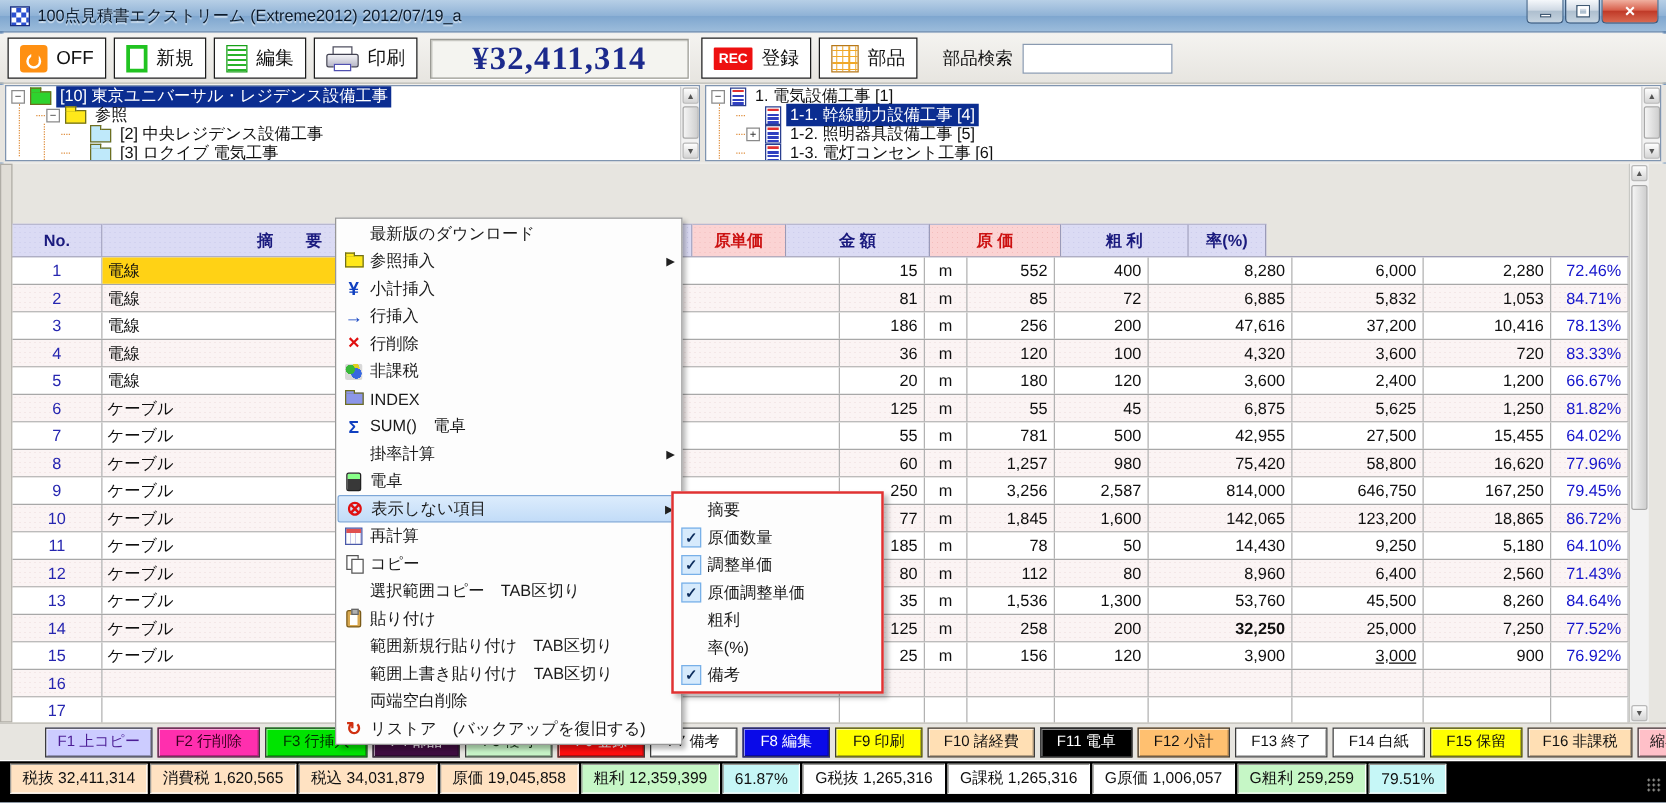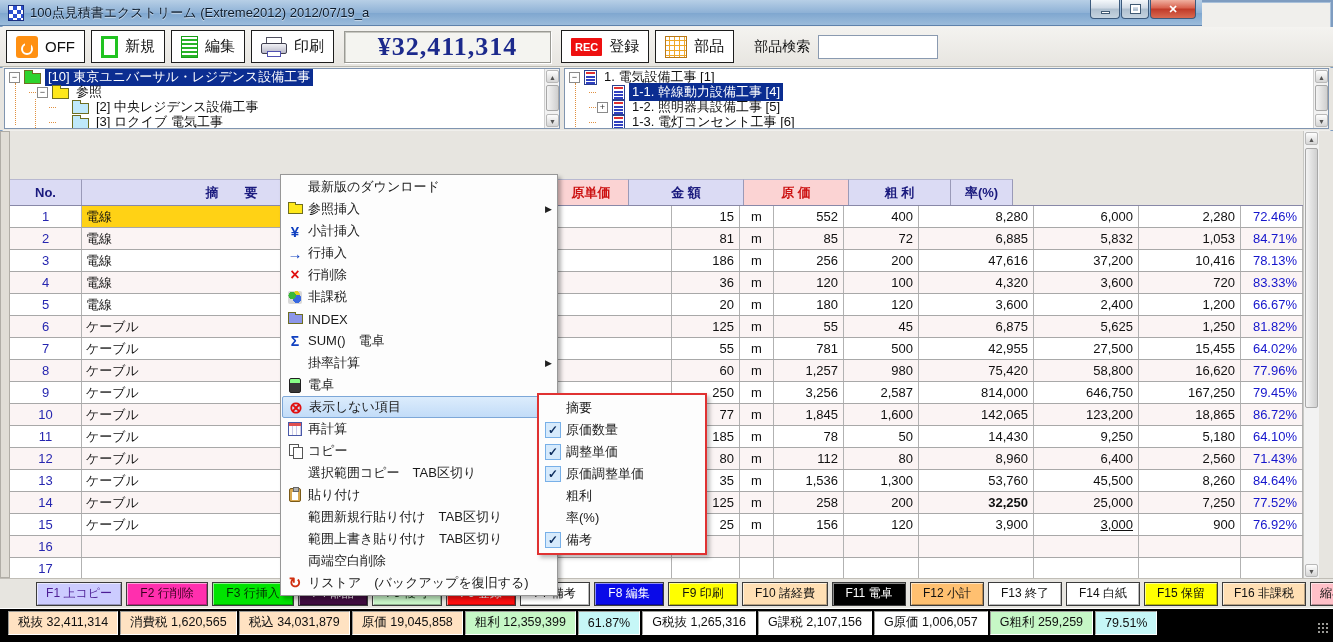--- a/index.html
+++ b/index.html
@@ -2,21 +2,21 @@
 <html><head>
 <meta charset="utf-8">
 <style>
   * { box-sizing: border-box; margin: 0; padding: 0; }
   html,body { width:1333px; height:642px; overflow:hidden; }
   body { font-family: "Liberation Sans", sans-serif; background:#c8d4e4; }
   .window { position:relative; width:1333px; height:642px; background:#f0efec;
             box-shadow: inset 0 0 0 2px #7e9cc0, inset 0 0 0 3px #a8c0da; }
 
   
-  .titlebar { position:absolute; left:0; top:0; width:1202px; height:26px;
+  .titlebar { position:absolute; left:0; top:0; width:1333px; height:26px;
     background:linear-gradient(#b7cfe6 0%, #8fb2d6 50%, #7ea6cf 51%, #9cbcdb 100%);
     display:flex; align-items:center; padding:0 6px; border-bottom:1px solid #5f82ab; }
   .app-icon { width:16px; height:16px; margin:0 6px 0 2px;
     background:conic-gradient(#2b4fd0 25%, #ffffff 0 50%, #2b4fd0 0 75%, #ffffff 0);
     background-size:8px 8px; border:1px solid #1b2f80; }
   .title-text { font-size:13px; color:#0c1a2a; text-shadow:0 1px 1px rgba(255,255,255,.7); }
   .winbtns { position:absolute; right:6px; top:0; display:flex; }
   .winbtn { height:19px; border:1px solid #3c5a7c; border-top:none; display:flex;
     align-items:center; justify-content:center; border-radius:0 0 4px 4px; margin-left:1px;
     background:linear-gradient(#f5f8fb, #cfd9e4 45%, #aebfcf 50%, #c6d4e0);
@@ -116,21 +116,21 @@
   .gcell.c-left { justify-content:flex-start; padding:0 4px; }
   .gcell.c-right { justify-content:flex-end; padding:0 5px; }
   .gcell.c-center { justify-content:center; }
   .gcell.c-no { color:#2626b0; }
   .gcell.c-rate { color:#1515cc; }
   .gcell.sel-yellow { background:#ffd215; }
   .grid-sb { width:16px; background:#f2f2f2; border-left:1px solid #c8c8c4; position:relative; }
   .filler { flex:1; background:#e7e5e0; }
 
   
-  .menu { position:absolute; left:280px; top:174px; width:278px; background:#fdfdfd;
+  .menu { position:absolute; left:268px; top:174px; width:278px; background:#fdfdfd;
     border:1px solid #979797; box-shadow:3px 3px 4px rgba(0,0,0,.3); z-index:10; padding:1px; }
   .mitem { display:flex; align-items:center; height:22px; font-size:13px; color:#1a1a1a;
     position:relative; padding-right:14px; }
   .mitem .micon { width:26px; flex:none; display:flex; align-items:center; justify-content:center;
     font-weight:bold; }
   .mitem .marrow { position:absolute; right:4px; font-size:9px; color:#202020; }
   .mitem.hl { background:linear-gradient(#dcecfc,#c2dcf8); border:1px solid #7da7d8;
     border-radius:2px; height:22px; }
   .i-yen { color:#1040c0; font-size:15px; }
   .i-arrow { color:#1040c0; font-size:15px; }
@@ -604,21 +604,21 @@
     </div>
 
   <div class="statusbar" id="statusbar">
   <div class="seg" style="background: rgb(255, 226, 194);">税抜 32,411,314</div>
       <div class="seg" style="background: rgb(255, 226, 194);">消費税 1,620,565</div>
       <div class="seg" style="background: rgb(255, 226, 194);">税込 34,031,879</div>
       <div class="seg" style="background: rgb(255, 226, 194);">原価 19,045,858</div>
       <div class="seg" style="background: rgb(198, 247, 198);">粗利 12,359,399</div>
       <div class="seg" style="background: rgb(198, 247, 247);">61.87%</div>
       <div class="seg" style="background: rgb(255, 255, 255);">G税抜 1,265,316</div>
-      <div class="seg" style="background: rgb(255, 255, 255);">G課税 2,107,156</div>
+      <div class="seg" style="background: rgb(255, 255, 255);">G課税 1,265,316</div>
       <div class="seg" style="background: rgb(255, 255, 255);">G原価 1,006,057</div>
       <div class="seg" style="background: rgb(198, 247, 198);">G粗利 259,259</div>
       <div class="seg" style="background: rgb(198, 247, 247);">79.51%</div>
     </div>
   <div class="grip"></div>
 
   <div class="menu" id="context-menu">
       <div class="mitem">
         <span class="micon"></span>
         <span class="mlabel">最新版のダウンロード</span>

